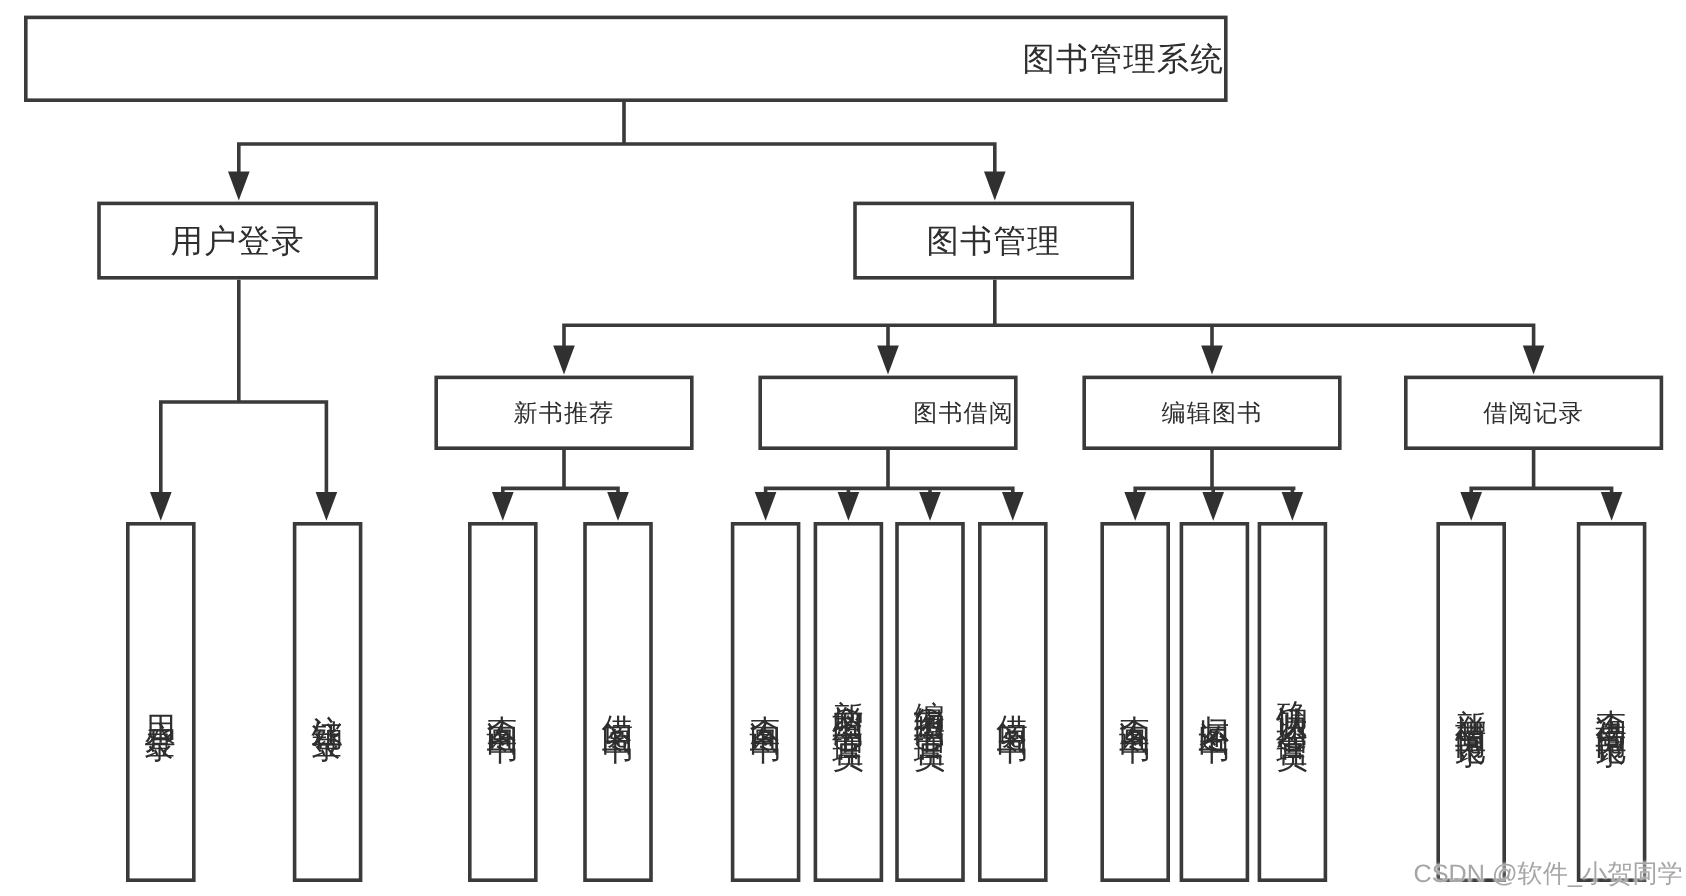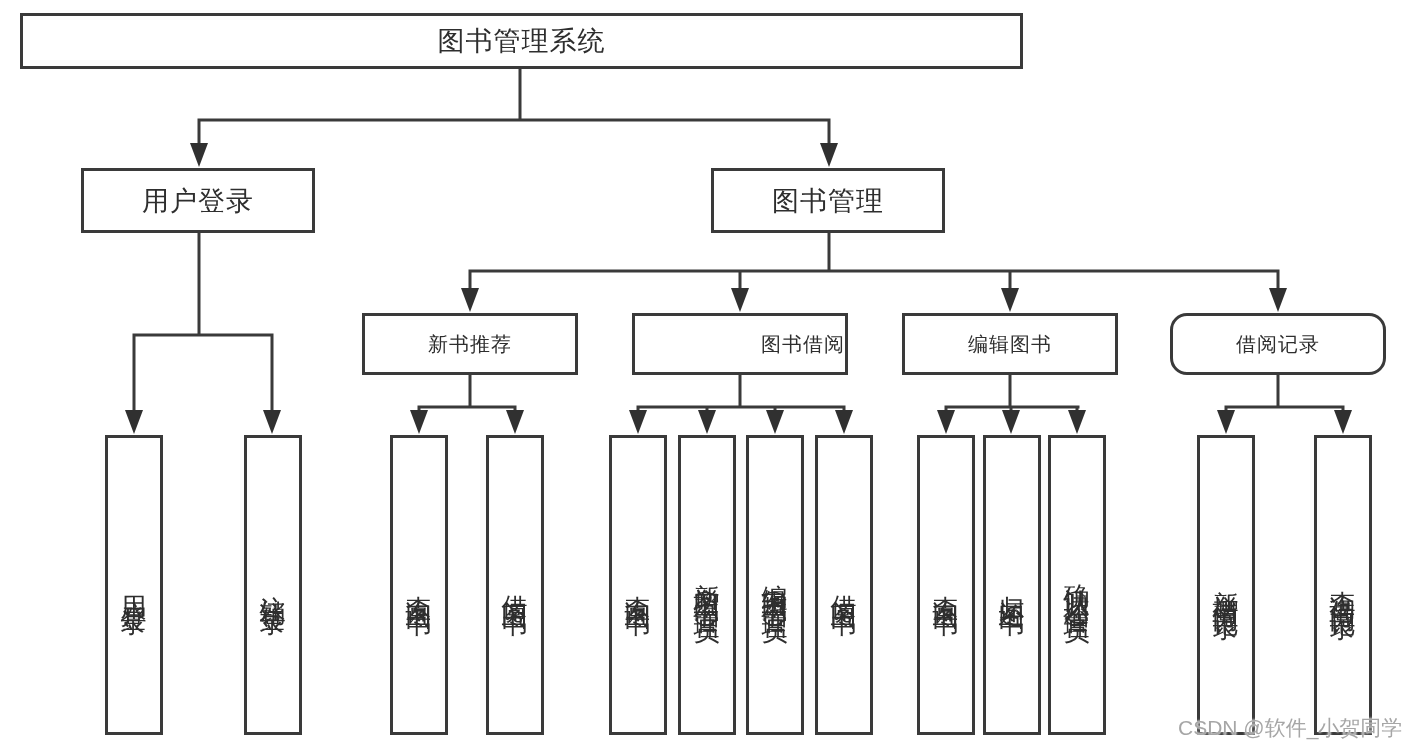--- a/index.html
+++ b/index.html
@@ -22,29 +22,29 @@
     box-sizing: border-box;
     border: 3px solid #3a3a3a;
     background: #ffffff;
     color: #2e2e2e;
     display: flex;
     align-items: center;
     justify-content: center;
     z-index: 2;
   }
   .hbox { font-size: 27px; letter-spacing: 1px; }
-  .root-box  { left: 20px;  top: 13px;  width: 1003px; height: 56px; }
+  .root-box  { left: 20px;  top: 13px;  width: 1003px; height: 72px; justify-content: flex-end; }
   .l2-box    { top: 168px;  width: 234px; height: 65px; }
   .l2-a { left: 81px; }
   .l2-b { left: 711px; text-align: right; }
   .l3-box    { top: 313px;  width: 216px; height: 62px; font-size: 20px; }
   .l3-a { left: 362px; }
   .l3-b { left: 632px; justify-content: flex-end; }
   .l3-c { left: 902px; }
-  .l3-d { left: 1170px; border-radius: 17px; }
+  .l3-d { left: 1170px; }
   .vbox {
     top: 435px;
     width: 58px;
     height: 300px;
     font-size: 26px;
     writing-mode: vertical-rl;
     text-orientation: mixed;
     letter-spacing: 5px;
     line-height: 1;
     text-align: center;

